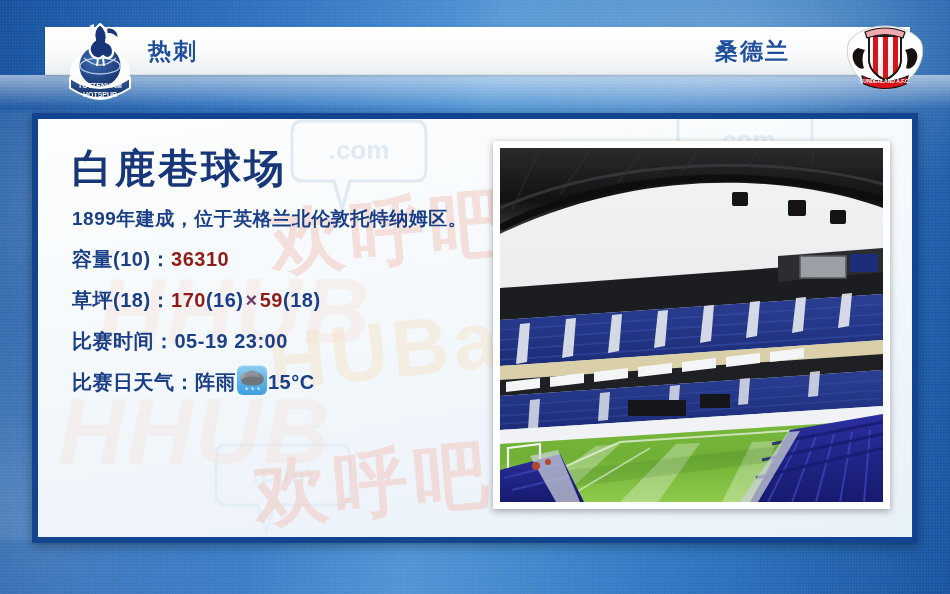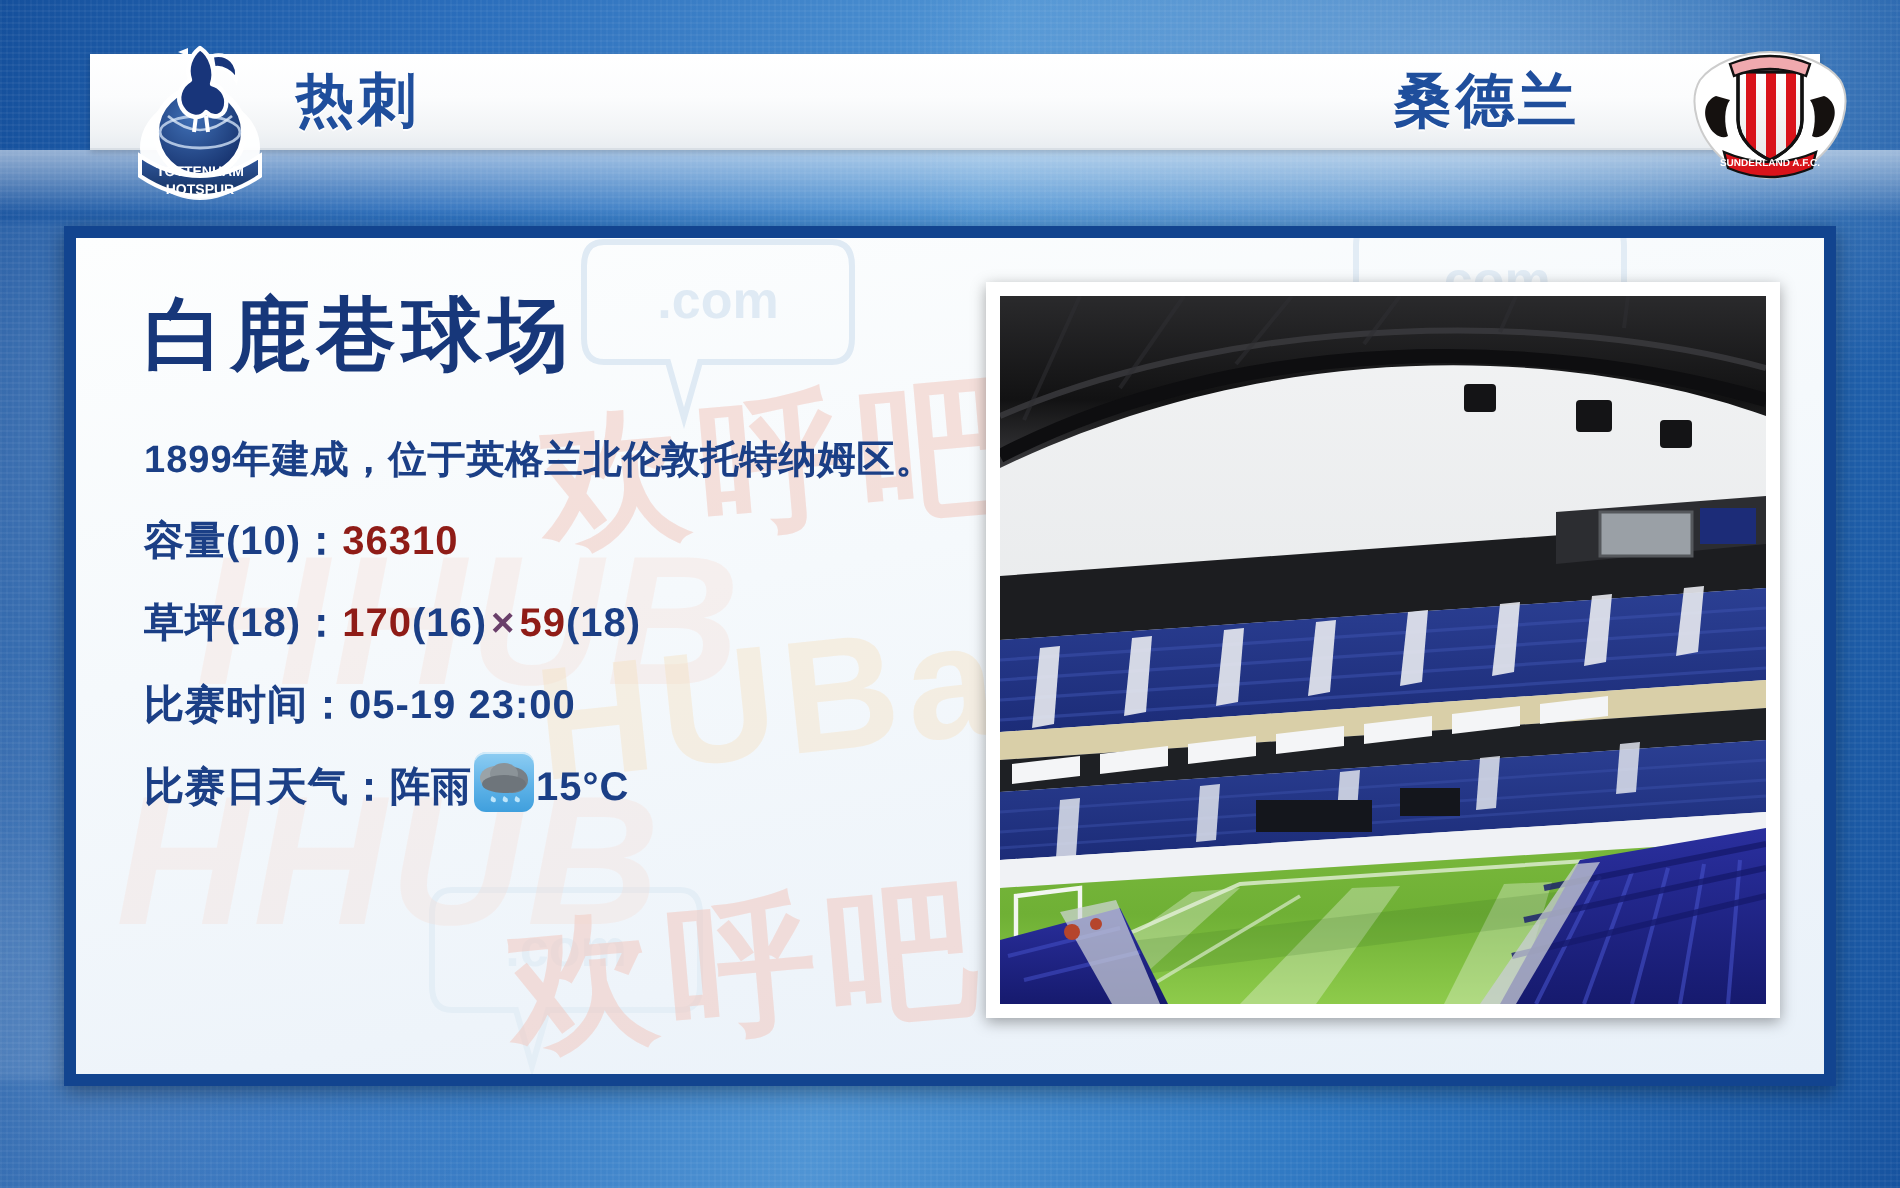--- a/index.html
+++ b/index.html
@@ -41,21 +41,21 @@
     border-bottom:1px solid #d9dfe5;
     box-shadow:0 1px 3px rgba(0,0,0,.18);
   }
   .header-glow{
     position:absolute; left:0; top:75px; width:950px; height:34px;
     background:linear-gradient(180deg, rgba(255,255,255,.55), rgba(255,255,255,0));
     pointer-events:none;
   }
   .team-name{
     position:absolute; top:30px;
-    font-size:29px; font-weight:bold; color:#1f4e9c;
+    font-size:23px; font-weight:bold; color:#1f4e9c;
     letter-spacing:2px; line-height:42px;
     text-shadow:0 1px 0 rgba(255,255,255,.9);
   }
   .team-home{ left:148px; }
   .team-away{ right:160px;margin-left:16px; }
 
   
   .crest{ position:absolute; }
   .crest-home{ left:64px; top:14px; width:72px; height:88px; }
   .crest-away{ right:22px; top:24px; width:86px; height:66px; }
@@ -91,21 +91,21 @@
     font-size:92px; font-style:italic; letter-spacing:2px;
     color:#f7d9cf; opacity:.45;
   }
 
   
   .info{
     position:absolute; left:34px; top:22px; width:420px; z-index:3;
   }
   .stadium-title{
     font-size:40px; font-weight:bold; color:#17377a;
-    letter-spacing:3px; line-height:54px; margin-bottom:15px;
+    letter-spacing:3px; line-height:54px; margin-bottom:3px;
   }
   .desc{
     font-size:19px; font-weight:bold; color:#1b3f86;
     line-height:41px; letter-spacing:.5px; width:420px;
   }
   .row{
     font-size:20px; font-weight:bold; color:#1b3f86;
     line-height:41px; letter-spacing:.5px; white-space:nowrap;
   }
   .val-red{ color:#8f1c17; }

